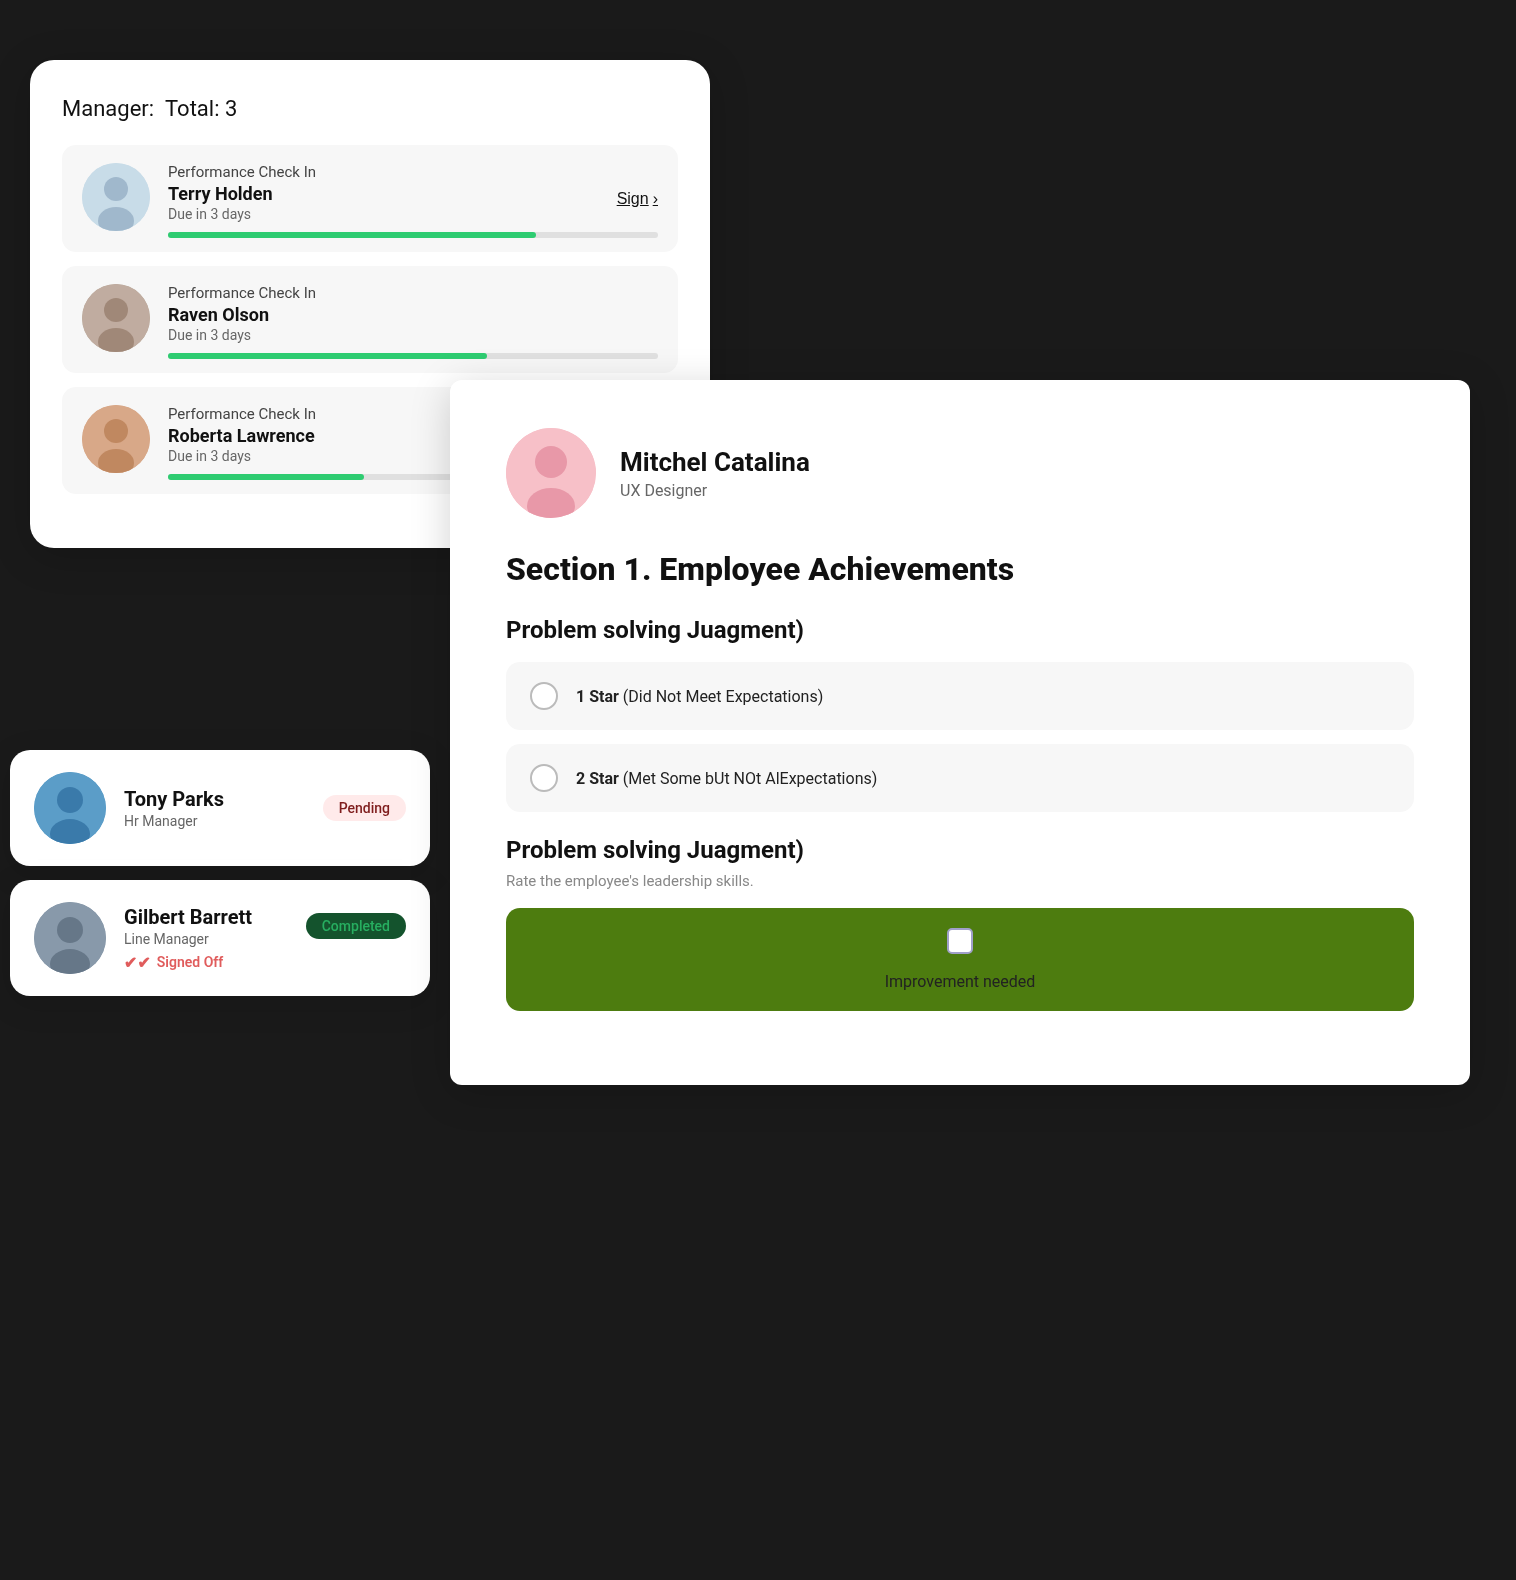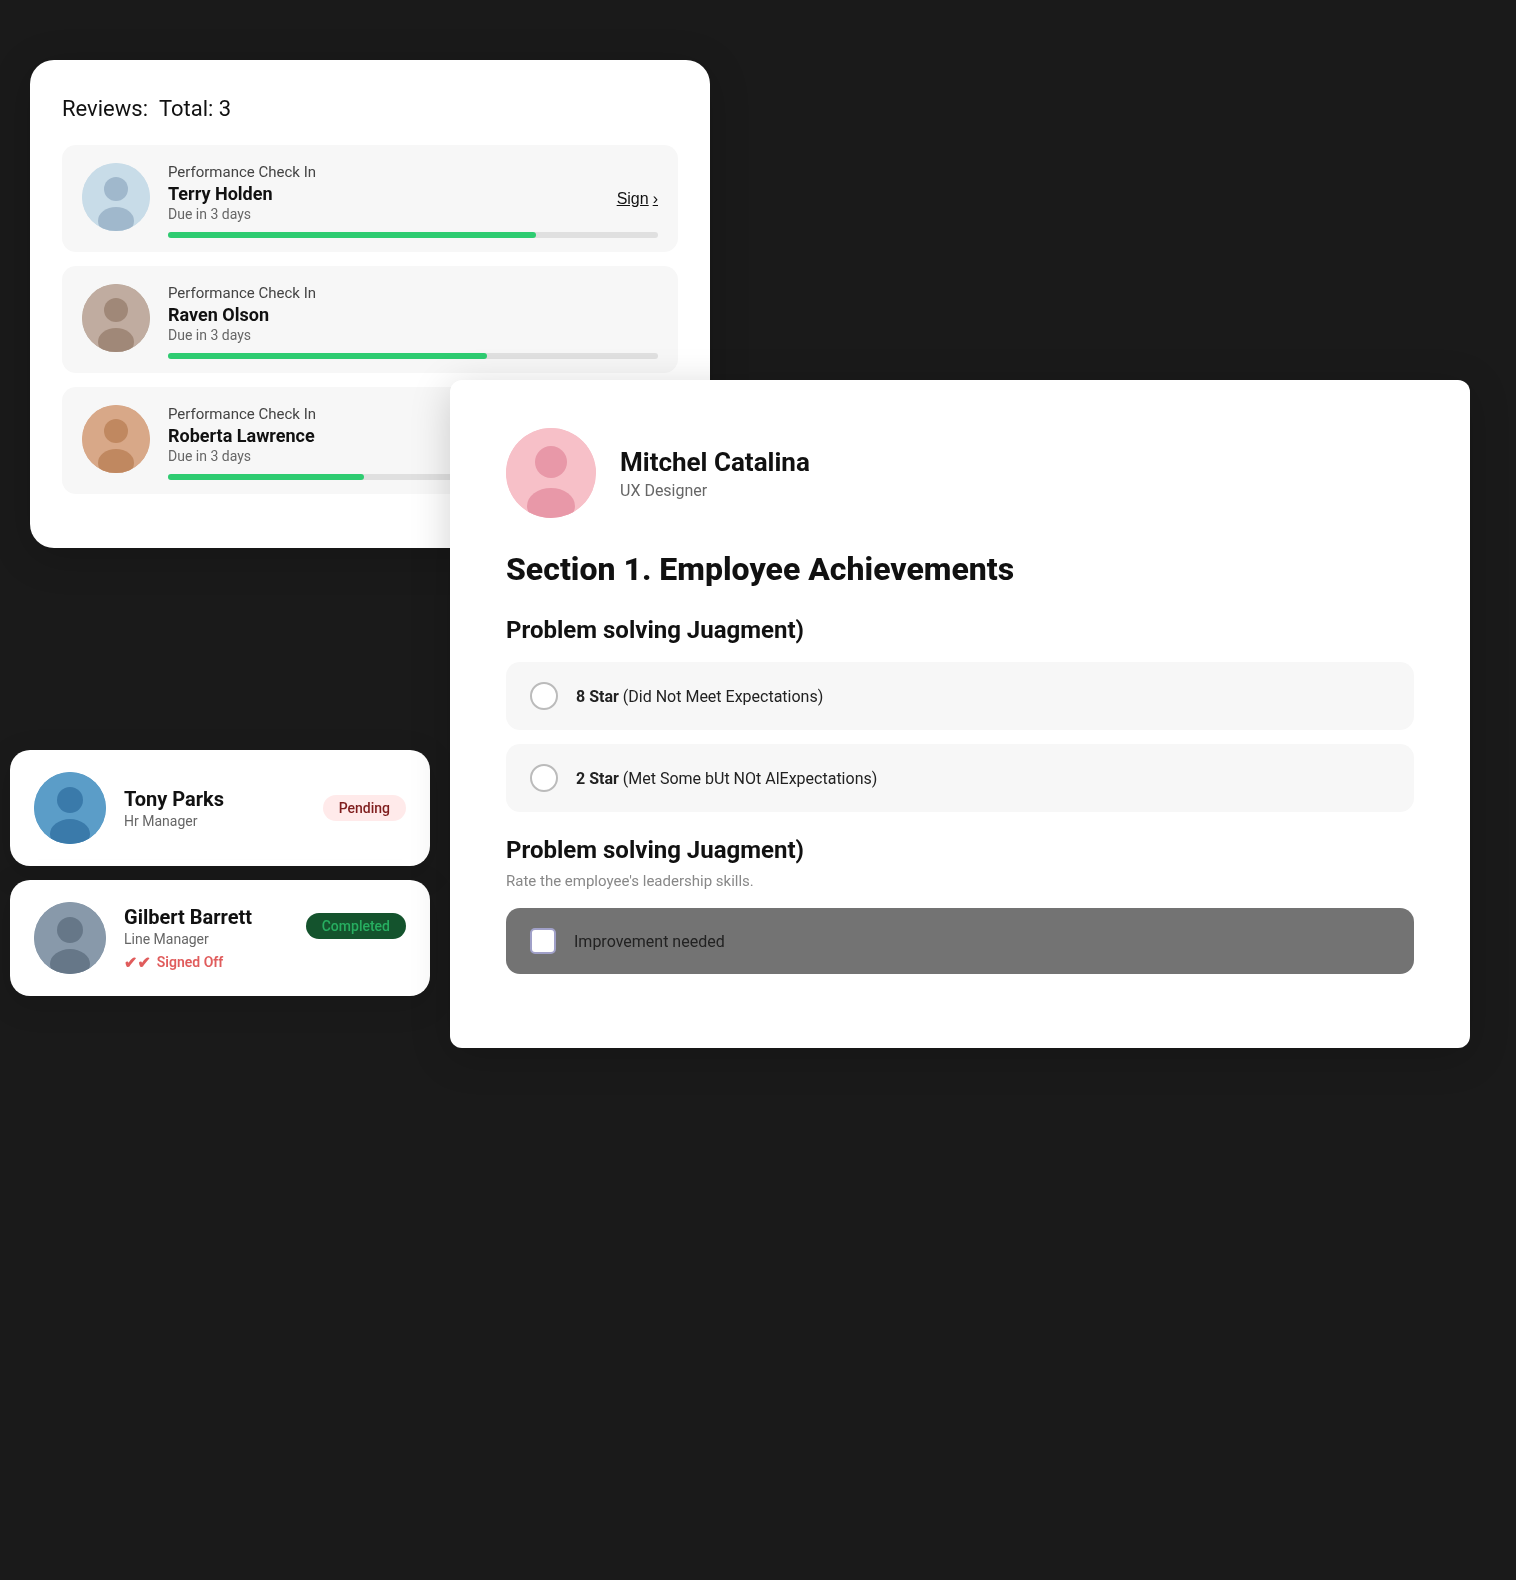--- a/index.html
+++ b/index.html
@@ -293,27 +293,28 @@
     }
 
     .question-subtitle {
       font-size: 15px;
       color: #888;
       margin-top: -10px;
       margin-bottom: 18px;
     }
 
     .checkbox-item {
-      background: #737373;
+      background: #4d7c0f;
       border-radius: 14px;
       padding: 20px 24px;
       display: flex;
       align-items: center;
       gap: 18px;
       margin-bottom: 14px;
+      flex-direction: column;
     }
 
     .checkbox-square {
       width: 26px;
       height: 26px;
       border-radius: 5px;
       border: 2px solid #a0a0c8;
       flex-shrink: 0;
       background: #fff;
     }
@@ -333,21 +334,21 @@
     }
     .avatar-gilbert {
       background: #8899aa;
     }
   </style>
 </head>
 <body>
 
 <div class="card reviews-card">
   <div class="reviews-header">
-    <span>Reviews:</span>
+    <span>Manager:</span>
     &nbsp;<span>Total: 3</span>
   </div>
 
   <div class="review-item">
     <div class="avatar avatar-terry">
       <svg width="68" height="68" viewBox="0 0 68 68" xmlns="http://www.w3.org/2000/svg">
         <rect width="68" height="68" rx="34" fill="#c8dce8"></rect>
         <circle cx="34" cy="26" r="12" fill="#a0b8cc"></circle>
         <ellipse cx="34" cy="58" rx="18" ry="14" fill="#a0b8cc"></ellipse>
       </svg>
@@ -456,21 +457,21 @@
     </div>
   </div>
 
   <div class="section-title">Section 1. Employee Achievements</div>
 
   <div class="question-title">Problem solving Juagment)</div>
 
   <div class="option-item">
     <div class="radio-circle"></div>
     <div class="option-label">
-      <strong>8 Star</strong><span> (Did Not Meet Expectations)</span>
+      <strong>1 Star</strong><span> (Did Not Meet Expectations)</span>
     </div>
   </div>
 
   <div class="option-item">
     <div class="radio-circle"></div>
     <div class="option-label">
       <strong>2 Star</strong><span> (Met Some bUt NOt AlExpectations)</span>
     </div>
   </div>
 

